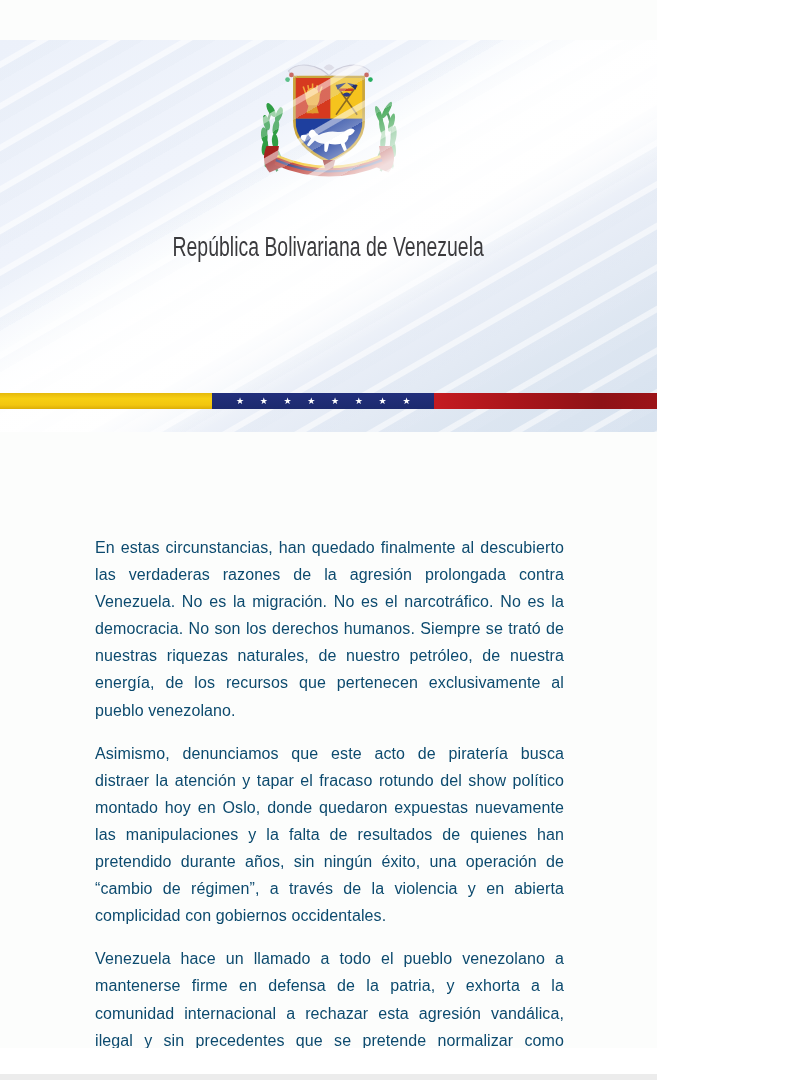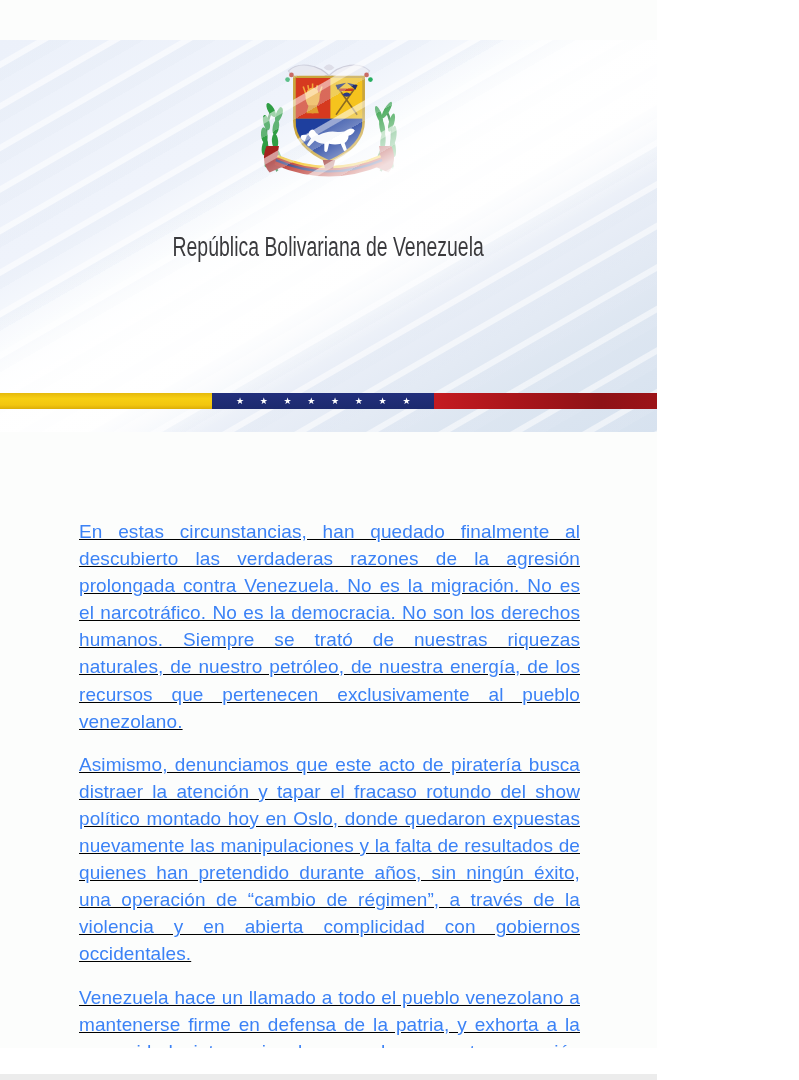--- a/index.html
+++ b/index.html
@@ -1,18 +1,18 @@
 <!DOCTYPE html>
 <html><head>
 <meta charset="utf-8">
 <style>
   html,body{margin:0;padding:0;background:#ffffff;}
   .page{
     position:relative;width:657px;height:1080px;overflow:hidden;
-    background:#fcfdfc;font-family:"Liberation Sans",sans-serif;text-decoration:underline;
+    background:#fcfdfc;font-family:"Liberation Sans",sans-serif;
   }
   
   .hero{
     position:relative;height:392px;
     background:linear-gradient(150deg,
       #ecf1fa 0%,#eff3fb 30%,#fafcfe 42%,#fdfefe 55%,
       #e9eef7 68%,#dde6f1 84%,#d7e2ef 100%);
   }
   .hero-stripes{
     position:absolute;inset:0;pointer-events:none;
@@ -35,21 +35,21 @@
     background:linear-gradient(180deg,#e5b90c,#f7cf13 35%,#f2c60f 75%,#dcae09);}
   .flag-blue{width:33.8%;height:100%;display:flex;align-items:center;
     background:linear-gradient(180deg,var(--flag-blue,#2a3a8c),#1c2a6e);}
   .flag-red{flex:1;height:100%;
     background:linear-gradient(90deg,#c41b21 0%,#ab151b 35%,#8e1216 75%,#9c1318 100%);}
   .stars{flex:1;display:flex;justify-content:space-evenly;align-items:center;
     color:#ffffff;font-size:9px;line-height:1;padding:0 8px;}
   
   .content{padding:86px 77px 0 79px;}
   .content p{
-    margin:0;font-size:19px;line-height:27.1px;color:#3b82f6;
+    margin:16px;font-size:16px;line-height:27.1px;color:#0c4a6e;
     text-align:justify;letter-spacing:.1px;
   }
   .content p + p{margin-top:16px;}
   .bottom-edge{position:absolute;left:0;right:0;bottom:0;height:6px;background:#ececec;}
   .upper-fade{position:absolute;left:0;right:0;bottom:6px;height:26px;background:#ffffff;}
 </style>
 </head>
 <body>
 
 <div class="page">

